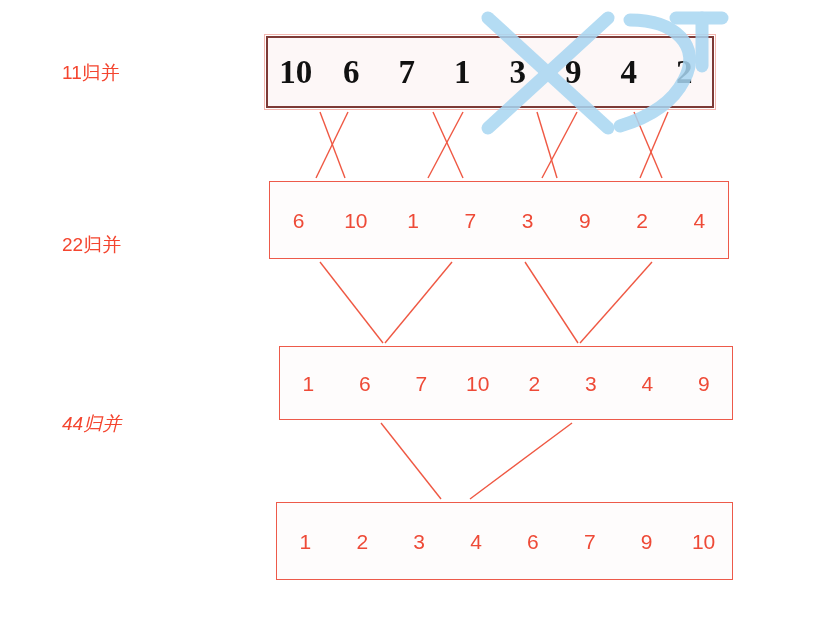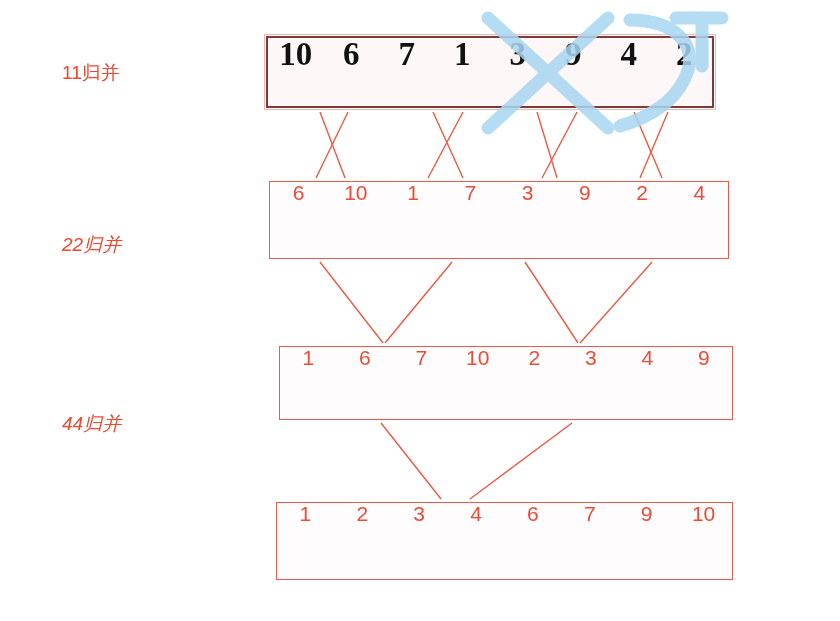--- a/index.html
+++ b/index.html
@@ -35,40 +35,40 @@
   .stage-label {
     position: absolute;
     color: #f4452f;
     font-size: 19px;
     font-family: "Liberation Sans", sans-serif;
     white-space: nowrap;
     letter-spacing: 0px;
     z-index: 4;
   }
   #label-0 { left: 62px; top: 60px; }
-  #label-1 { left: 62px; top: 232px; font-style: italic; }
+  #label-1 { left: 62px; top: 232px; }
   #label-2 { left: 62px; top: 411px; font-style: italic; }
 
   
   .connectors {
     position: absolute;
     left: 0;
     top: 0;
     width: 840px;
     height: 621px;
     z-index: 2;
     pointer-events: none;
   }
 
   
   .row {
     position: absolute;
     box-sizing: border-box;
     display: flex;
-    align-items: flex-start;
+    align-items: center;
     z-index: 3;
     background: #ffffff;
   }
 
   
   #row-0 {
     left: 266px;
     top: 36px;
     width: 448px;
     height: 72px;

